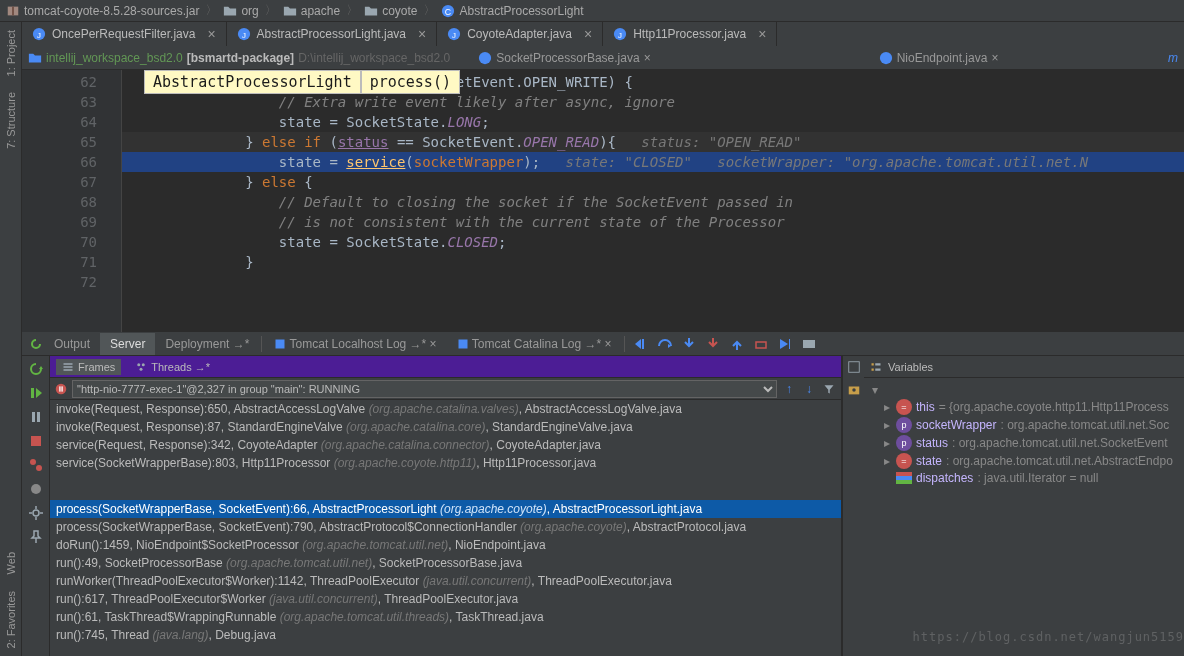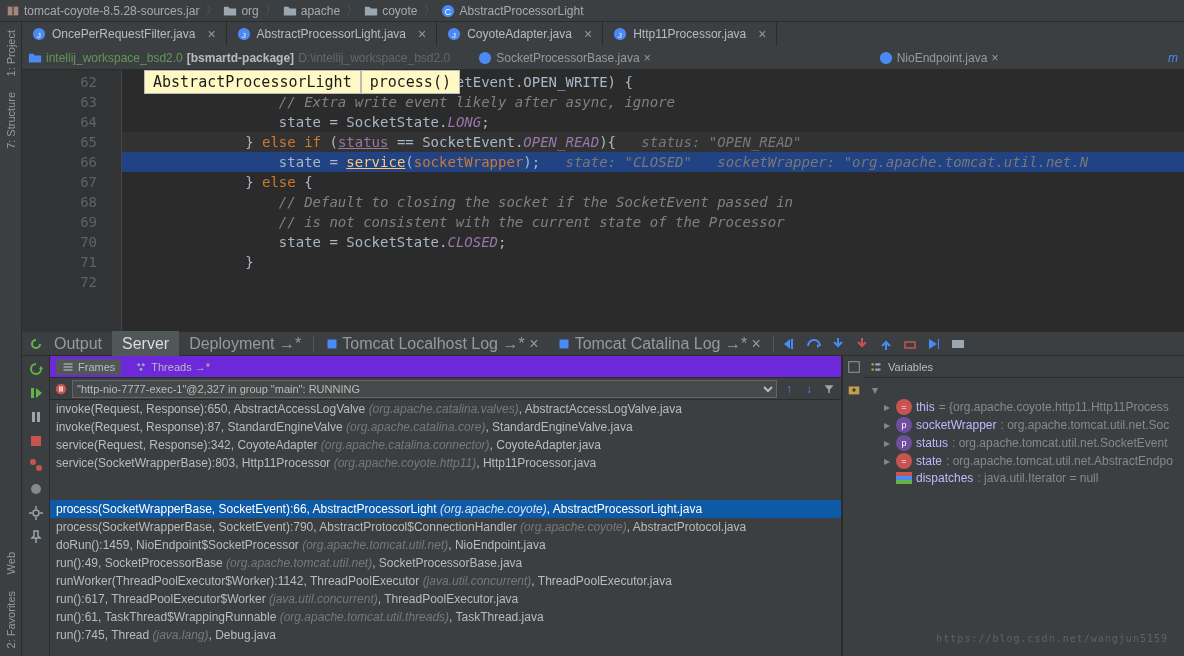--- a/index.html
+++ b/index.html
@@ -154,21 +154,21 @@
   border-bottom: 1px solid #2b2b2b;
 }
 .debug-title .label { color: #888; }
 .debug-title .cfg { color: #bbb; display: flex; align-items: center; gap: 4px; }
 .debug-tabs {
   height: 24px;
   display: flex;
   align-items: center;
   padding: 0 6px;
   gap: 0;
-  font-size: 16px;
+  font-size: 12px;
   border-bottom: 1px solid #2b2b2b;
 }
 .debug-left-icons {
   display: flex;
   flex-direction: column;
   width: 28px;
   background: #3c3f41;
   padding: 4px 0;
   gap: 6px;
   align-items: center;
@@ -195,21 +195,21 @@
   flex-direction: column;
   border-right: 1px solid #2b2b2b;
   min-width: 0;
 }
 .frames-header {
   height: 22px;
   display: flex;
   align-items: center;
   padding: 0 6px;
   gap: 8px;
-  background: #6d28d9;
+  background: #4c1d95;
   border-bottom: 1px solid #2b2b2b;
   font-size: 11px;
 }
 .frames-header .ftab { display: flex; align-items: center; gap: 4px; padding: 2px 6px; cursor: pointer; }
 .frames-header .ftab.active { background: #515658; }
 .thread-row {
   height: 22px;
   display: flex;
   align-items: center;
   padding: 0 4px;
@@ -258,25 +258,25 @@
   background: #3c3f41;
   border-left: 1px solid #2b2b2b;
   display: flex;
   flex-direction: column;
   align-items: center;
   padding-top: 4px;
   gap: 6px;
 }
 .watermark {
   position: absolute;
-  right: 16px;
+  right: 0;
   bottom: 12px;
   color: rgba(200,200,200,0.25);
   font-family: monospace;
-  font-size: 10px;
+  font-size: 12px;
   letter-spacing: 1px;
 }
 </style>
 </head>
 <body>
 
 <div class="top-nav">
   <span class="crumb">
     <svg viewBox="0 0 16 16">
         <rect x="2" y="3" width="12" height="10" fill="#a1887f"></rect>

